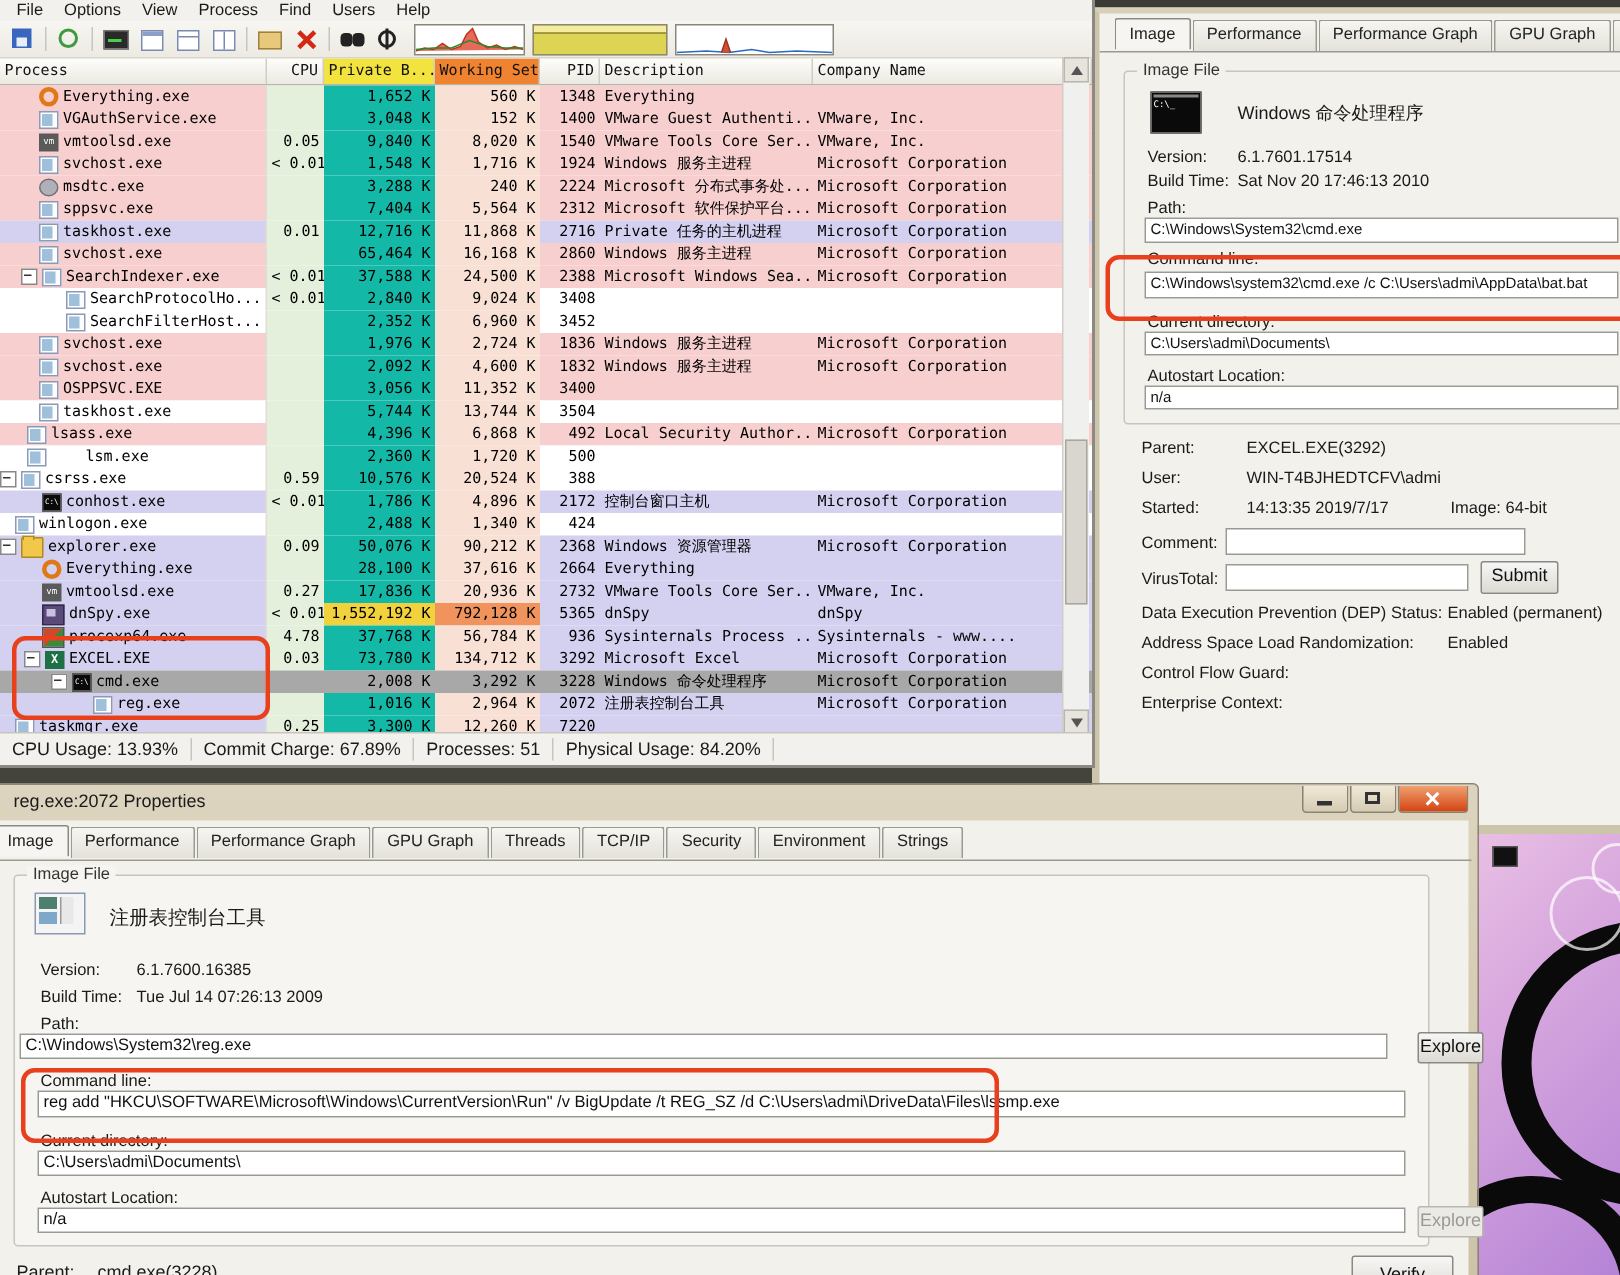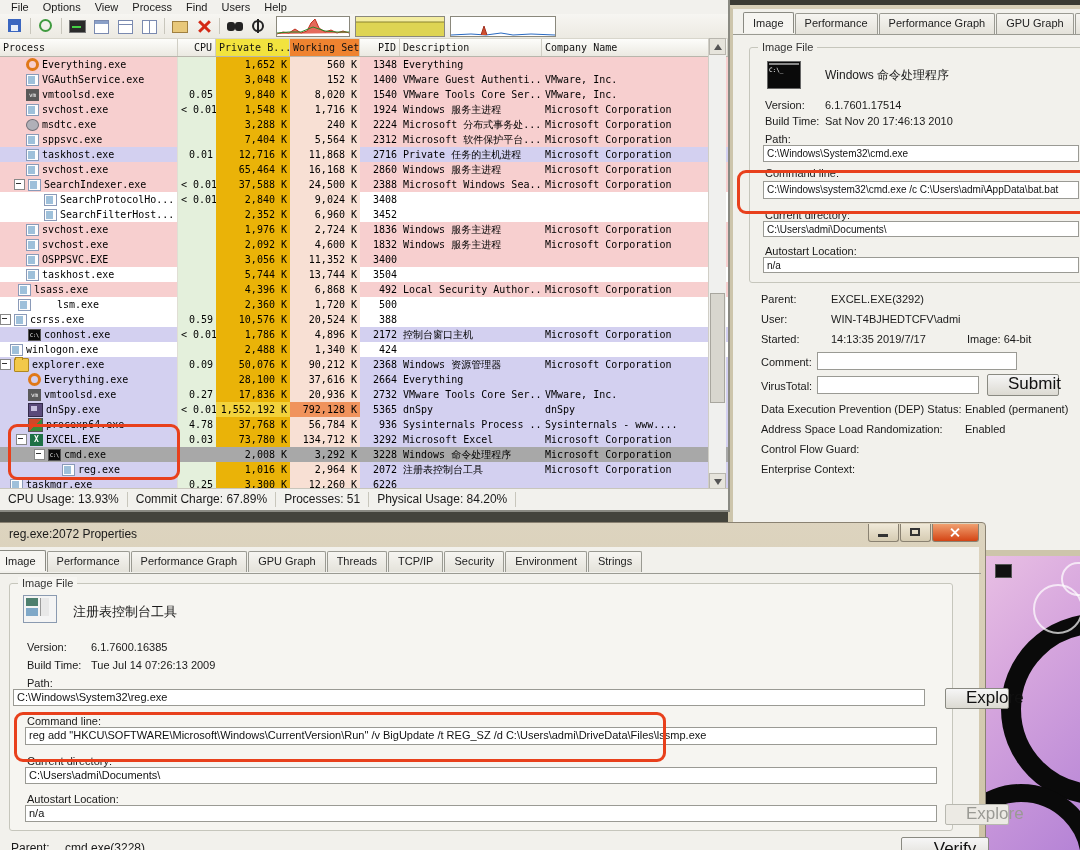--- a/index.html
+++ b/index.html
@@ -21,22 +21,22 @@
   .tab{padding:3px 9px 4px 9px;border:1px solid #9a9a92;border-bottom:none;background:linear-gradient(#f6f5f1,#e4e2da);
        margin-right:1px;border-radius:2px 2px 0 0;white-space:nowrap;}
   .tab.active{background:#f6f5f1;position:relative;top:-1px;padding-top:4px;border-color:#8a8a82;}
   .tabline{position:absolute;height:1px;background:#9a9a92;}
   .grp{position:absolute;border:1px solid #c6c6bc;border-radius:3px;}
   .grplegend{position:absolute;top:-7px;left:8px;background:#f2f1ec;padding:0 4px;font-size:11px;color:#333;}
   .lbl{position:absolute;font-size:11px;color:#1a1a1a;white-space:nowrap;}
   .val{position:absolute;font-size:11px;color:#1a1a1a;white-space:nowrap;}
   .field{position:absolute;background:#fff;border:1px solid #9a9a94;font-size:10px;color:#111;
          padding:1px 3px;white-space:nowrap;overflow:hidden;box-sizing:border-box;line-height:13px;}
-  .btn{position:absolute;font-size:17px;color:#111;text-align:center;
-       background:linear-gradient(#f6f6f6,#dcdad2);border:1px solid #8a8a82;border-radius:2px;line-height:17px;padding-left:20px;}
+  .btn{position:absolute;font-size:12px;color:#111;text-align:center;
+       background:linear-gradient(#f6f6f6,#dcdad2);border:1px solid #8a8a82;border-radius:2px;line-height:17px;}
   .btn.disabled{color:#9a9a94;border-color:#b8b8b0;background:#eceae4;}
   .cmdicon{position:absolute;background:#0a0a0a;border:1px solid #666;color:#fff;
            font-family:"DejaVu Sans Mono",monospace;font-size:6px;line-height:7px;padding:1px;}
   .cmdicon .cibar{height:2px;background:#888;margin-bottom:1px;}
   .regicon{position:absolute;background:#f4f4f4;border:1px solid #8a9ab0;}
   .regicon .r1{position:absolute;left:2px;top:2px;width:12px;height:8px;background:#4d7f6e;}
   .regicon .r2{position:absolute;left:16px;top:2px;width:8px;height:18px;background:#e8e8e8;border-left:1px solid #999;}
   .regicon .r3{position:absolute;left:2px;top:12px;width:12px;height:8px;background:#7fa8c8;}
   
   #procexp{position:absolute;left:0;top:0;width:730px;height:512px;background:#fff;z-index:2;
@@ -70,21 +70,21 @@
   .i-target:after{content:"";position:absolute;left:3px;top:-3px;width:2px;height:14px;background:#222;}
   
   #colhdr{display:flex;height:17px;font-family:"DejaVu Sans Mono",monospace;font-size:10px;color:#111;
           background:linear-gradient(#fdfdfb,#ebe9e1);border-bottom:1px solid #b8b6ac;align-items:stretch;}
   .hc{border-right:1px solid #d0cec4;display:flex;align-items:center;padding:0 3px;box-sizing:border-box;white-space:nowrap;overflow:hidden;}
   #plist{position:relative;font-family:"DejaVu Sans Mono",monospace;font-size:10px;color:#000;}
   .prow{display:flex;height:15px;line-height:15px;white-space:nowrap;}
   .cell{box-sizing:border-box;overflow:hidden;padding:0 3px;}
   .c-name{width:178px;border-right:1px solid #e0ded4;display:flex;align-items:center;padding:0 2px 0 0;}
   .c-cpu{width:38px;text-align:right;background:#e4f0dc;}
-  .c-pb{width:74px;text-align:right;background:#eab308;}
+  .c-pb{width:74px;text-align:right;background:#14b8a6;}
   .c-ws{width:70px;text-align:right;background:#f8e0d4;}
   .c-pid{width:40px;text-align:right;}
   .c-desc{width:142px;}
   .c-co{flex:1;}
   .row-p .c-name,.row-p .c-pid,.row-p .c-desc,.row-p .c-co{background:#f7cfcf;}
   .row-v .c-name,.row-v .c-pid,.row-v .c-desc,.row-v .c-co{background:#d3d0f0;}
   .row-w .c-name,.row-w .c-pid,.row-w .c-desc,.row-w .c-co{background:#fff;}
   .row-s .cell{background:#a8a8a8 !important;}
   .hl-y{background:#f2d23c !important;}
   .hl-o{background:#f0935c !important;}
@@ -638,21 +638,21 @@
         </div>
         <div class="prow row-v">
           <div class="cell c-name">
             <span style="display: inline-block; width: 10px; flex: 0 0 auto;"></span>
             <span class="picon pi-win"></span>
             <span style="overflow: hidden;">taskmgr.exe</span>
           </div>
           <div class="cell c-cpu">0.25</div>
           <div class="cell c-pb">3,300 K</div>
           <div class="cell c-ws">12,260 K</div>
-          <div class="cell c-pid">6226</div>
+          <div class="cell c-pid">7220</div>
           <div class="cell c-desc"></div>
           <div class="cell c-co"></div>
         </div>
       </div>
     <div id="vscroll">
       <div class="sarrow sa-up" style="top:0;"></div>
       <div id="sthumb" style="top:255px;height:110px;"></div>
       <div class="sarrow sa-dn" style="bottom:0;"></div>
     </div>
     <div id="statusbar">

